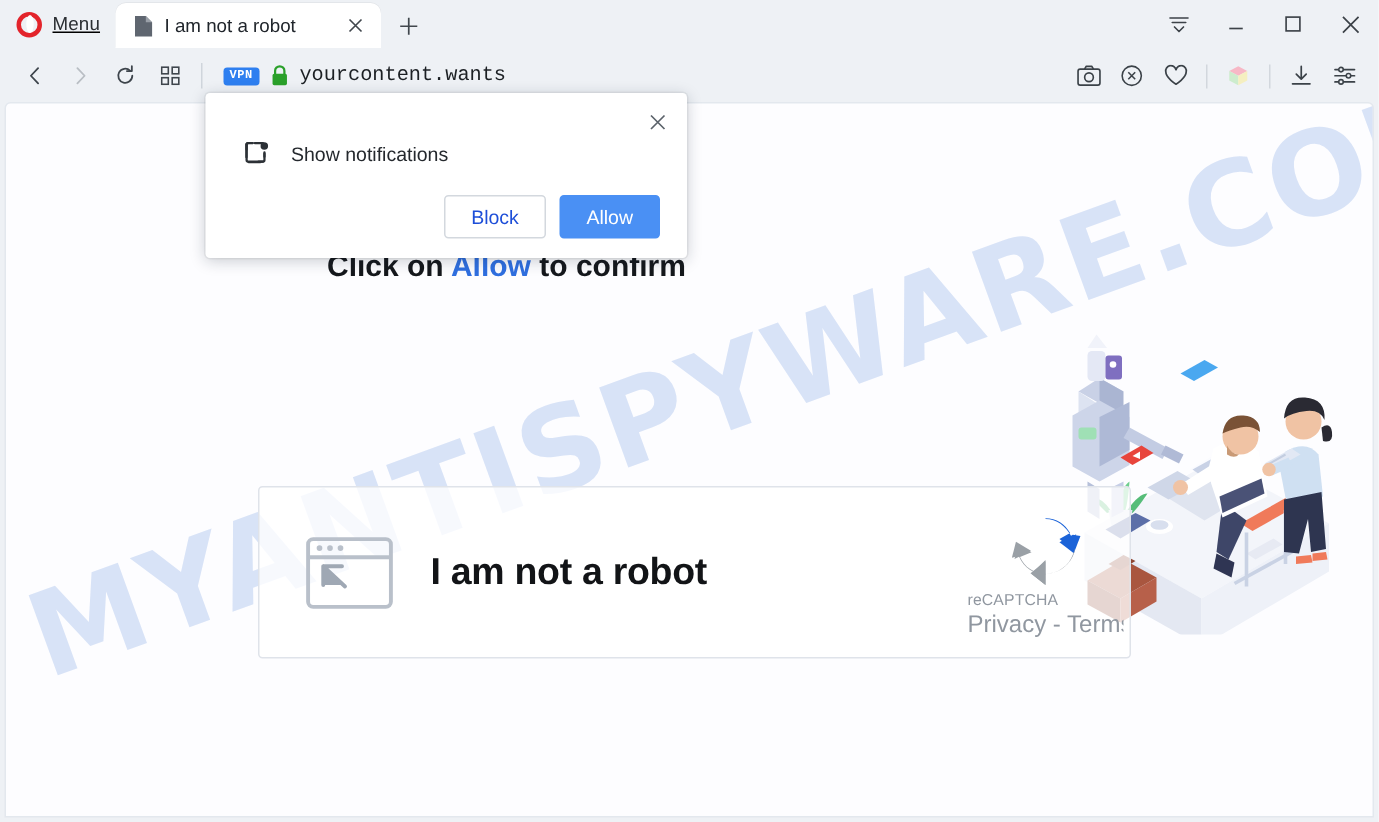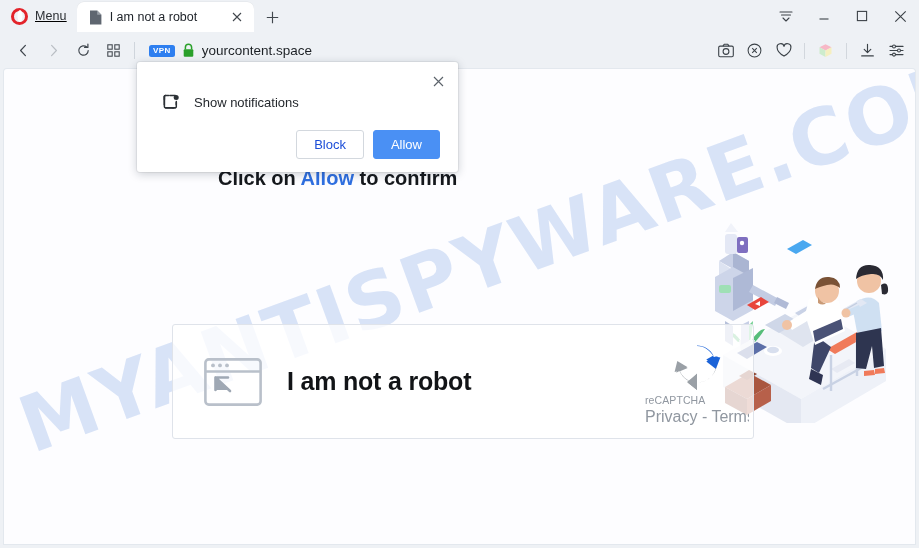--- a/index.html
+++ b/index.html
@@ -126,20 +126,21 @@
   
   .navbar {
     position: absolute;
     left: 0; top: 32px;
     width: 919px; height: 37px;
     background: #eef1f5;
     display: flex;
     align-items: center;
     padding: 0 8px;
     box-sizing: border-box;
+    font-family: Liberation Mono, monospace;
   }
   .navbtn {
     width: 30px; height: 30px;
     display: flex;
     align-items: center;
     justify-content: center;
     color: #3e454c;
     flex: none;
   }
   .navbtn.disabled { color: #b9bec4; }
@@ -452,21 +453,21 @@
     <div class="nav-sep"></div>
 
     <div class="urlfield">
       <span class="vpn-badge">VPN</span>
       <span class="lock-icon">
         <svg width="13" height="15" viewBox="0 0 13 15">
           <path d="M3.4 6.4V4.3a3.1 3.1 0 0 1 6.2 0v2.1" stroke="#2aa02a" stroke-width="1.5" fill="none"></path>
           <rect x="1.7" y="6.2" width="9.6" height="7.6" rx="1.1" fill="#2aa02a"></rect>
         </svg>
       </span>
-      <span class="url-text">yourcontent.space</span>
+      <span class="url-text">yourcontent.wants</span>
     </div>
 
     <div class="navtools">
       <div class="toolicon">
         <svg width="16" height="15" viewBox="0 0 16 15">
           <rect x="0.7" y="3.1" width="14.6" height="10.6" rx="1.4" stroke="currentColor" stroke-width="1.1" fill="none"></rect>
           <path d="M5 3.1l1.2-1.9h3.6L11 3.1" stroke="currentColor" stroke-width="1.1" fill="none" stroke-linejoin="round"></path>
           <circle cx="8" cy="8.5" r="2.9" stroke="currentColor" stroke-width="1.1" fill="none"></circle>
         </svg>
       </div>

